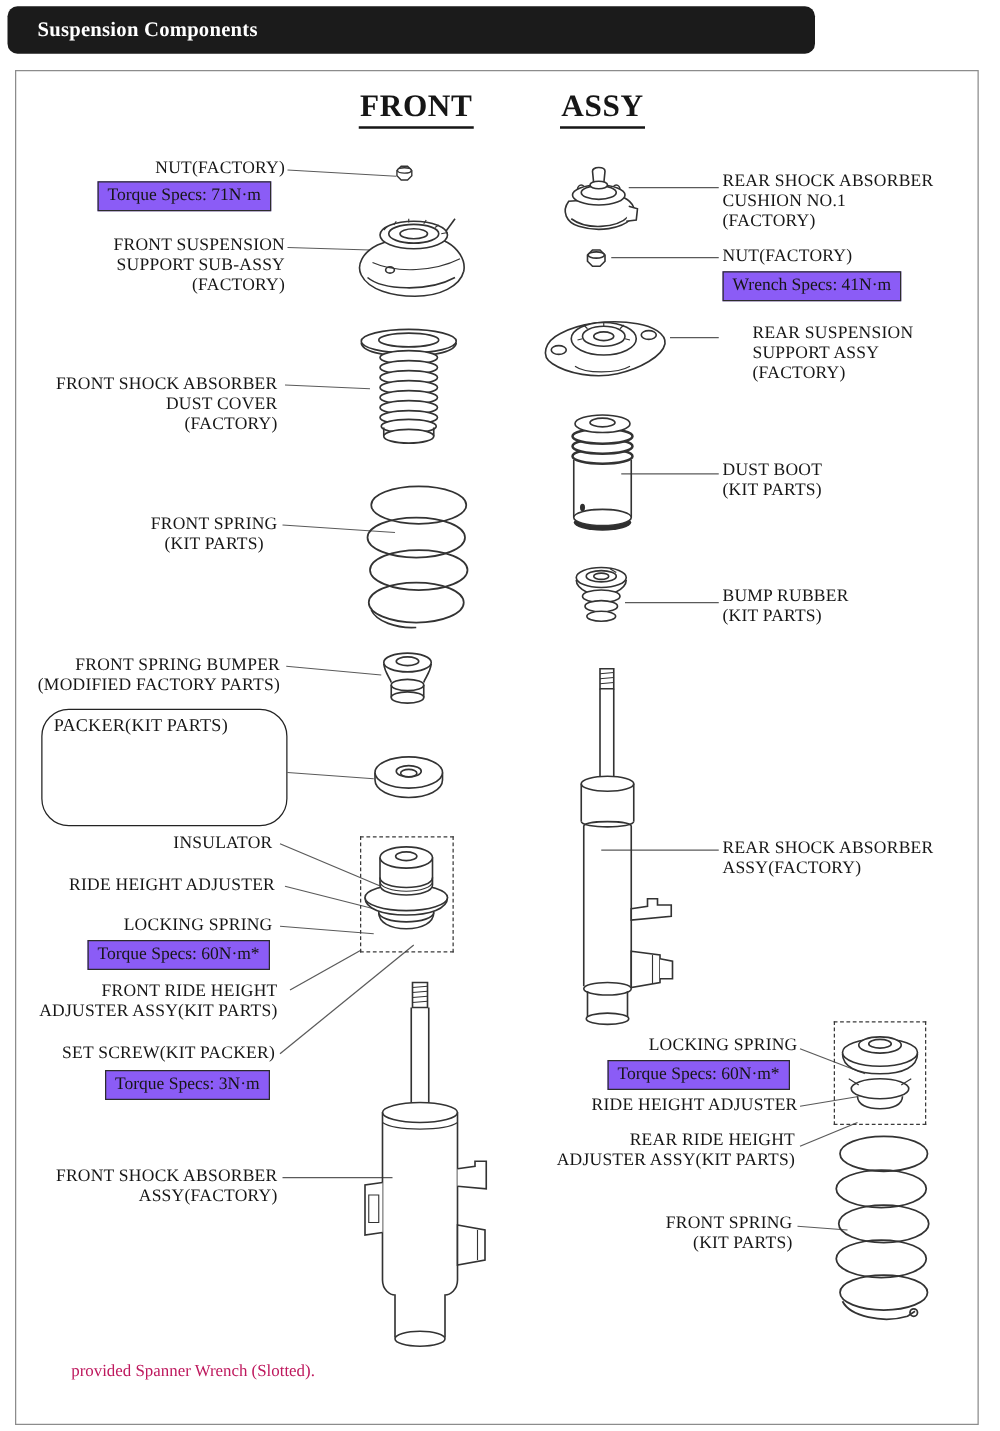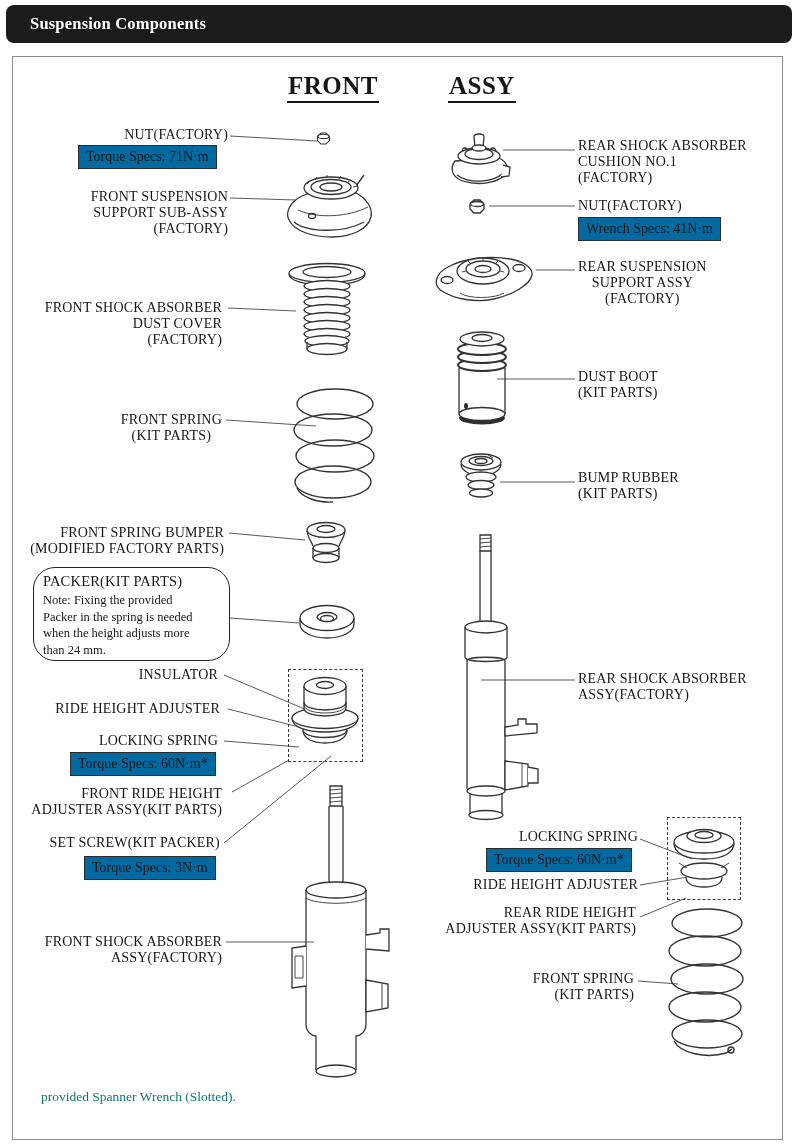--- a/index.html
+++ b/index.html
@@ -2,57 +2,57 @@
 <html><head>
 <meta charset="utf-8">
 <style>
   * { margin:0; padding:0; box-sizing:border-box; }
   html,body { background:#fff; }
   .page {
     position:relative; width:800px; height:1145px; background:#fff;
     font-family:"Liberation Serif", serif; color:#161616; overflow:hidden;
   }
   .header-bar {
-    position:absolute; left:6px; top:5px; width:786px; height:38px;
+    position:absolute; left:6px; top:5px; width:646px; height:38px;
     background:#1b1b1b; border-radius:8px; color:#fff;
     font-size:16.5px; font-weight:bold; line-height:38px; padding-left:24px;
     letter-spacing:.2px;
   }
   .diagram-box {
     position:absolute; left:12px; top:56px; width:771px; height:1084px;
     border:1px solid #8c8c8c; background:#fff;
   }
   .col-heading {
     position:absolute; font-size:25px; font-weight:bold; letter-spacing:.5px;
     border-bottom:2.5px solid #161616; padding:0 1px 1px;
   }
   .lbl {
     position:absolute; font-size:14px; line-height:16px; letter-spacing:.2px;
     white-space:pre-line; color:#161616;
   }
   .ra { text-align:right; }
   .la { text-align:left; }
   .torque-box {
     position:absolute; display:inline-block; border:1.4px solid #2c2c2c;
-    background:#0369a1; font-size:14px; line-height:17px; padding:2px 7px 3px;
+    background:#8b5cf6; font-size:14px; line-height:17px; padding:2px 7px 3px;
     white-space:nowrap;
   }
   .packer-box {
     position:absolute; left:33px; top:567px; width:197px; height:94px;
     border:1.6px solid #232323; border-radius:22px; background:#fff;
     padding:5px 8px 4px 9px;
   }
   .packer-title { font-size:14.5px; letter-spacing:.2px; }
   .packer-note { font-size:12.5px; line-height:16.5px; white-space:pre-line; margin-top:2px; }
   .dashed-box { position:absolute; border:1.6px dashed #3a3a3a; background:transparent; }
   .part { position:absolute; }
   .part svg { display:block; }
   .leader-overlay { position:absolute; left:0; top:0; pointer-events:none; }
   .footnote { position:absolute; left:33px; top:1086px; font-size:13.5px; line-height:21px; }
-  .footnote .fn2 { color:#0f766e; margin-left:8px; }
+  .footnote .fn2 { color:#be185d; margin-left:24px; }
 </style>
 </head>
 <body>
 
 <div class="page">
 
   <div class="header-bar">Suspension Components</div>
 
   <div class="diagram-box"></div>
 
@@ -95,43 +95,39 @@
   <div class="lbl ra" style="right:578px; top:300px;">FRONT SHOCK ABSORBER
 DUST COVER
 (FACTORY)</div>
   <div class="lbl ra" style="right:578px; top:412px;text-align:center;">FRONT SPRING
 (KIT PARTS)</div>
   <div class="lbl ra" style="right:576px; top:525px;">FRONT SPRING BUMPER
 (MODIFIED FACTORY PARTS)</div>
 
   <div class="packer-box">
     <div class="packer-title">PACKER(KIT PARTS)</div>
-    <div class="packer-note">Note: Fixing the provided
-Packer in the spring is needed
-when the height adjusts more
-than 24 mm.</div>
   </div>
 
   <div class="lbl ra" style="right:582px; top:667px;">INSULATOR</div>
   <div class="lbl ra" style="right:580px; top:701px;">RIDE HEIGHT ADJUSTER</div>
   <div class="lbl ra" style="right:582px; top:733px;">LOCKING SPRING</div>
   <div class="torque-box" style="left:70px; top:752px;">Torque Specs: 60N·m*</div>
   <div class="lbl ra" style="right:578px; top:786px;">FRONT RIDE HEIGHT
 ADJUSTER ASSY(KIT PARTS)</div>
   <div class="lbl ra" style="right:580px; top:835px;">SET SCREW(KIT PACKER)</div>
   <div class="torque-box" style="left:84px; top:856px;">Torque Specs: 3N·m</div>
   <div class="lbl ra" style="right:578px; top:934px;">FRONT SHOCK ABSORBER
 ASSY(FACTORY)</div>
 
   <div class="lbl la" style="left:578px; top:138px;">REAR SHOCK ABSORBER
 CUSHION NO.1
 (FACTORY)</div>
   <div class="lbl la" style="left:578px; top:198px;">NUT(FACTORY)</div>
   <div class="torque-box" style="left:578px; top:217px;">Wrench Specs: 41N·m</div>
-  <div class="lbl la" style="left:578px; top:259px;text-align:center;">REAR SUSPENSION
+  <div class="lbl la" style="left:602px; top:259px;">REAR SUSPENSION
 SUPPORT ASSY
 (FACTORY)</div>
   <div class="lbl la" style="left:578px; top:369px;">DUST BOOT
 (KIT PARTS)</div>
   <div class="lbl la" style="left:578px; top:470px;">BUMP RUBBER
 (KIT PARTS)</div>
   <div class="lbl la" style="left:578px; top:671px;">REAR SHOCK ABSORBER
 ASSY(FACTORY)</div>
 
   <div class="lbl ra" style="right:162px; top:829px;">LOCKING SPRING</div>

